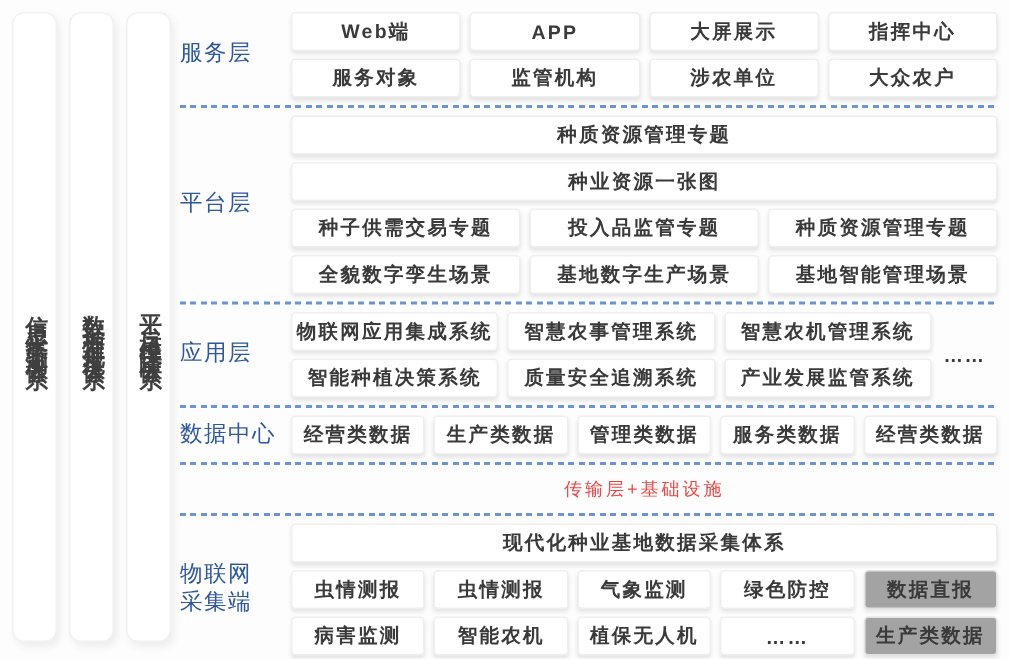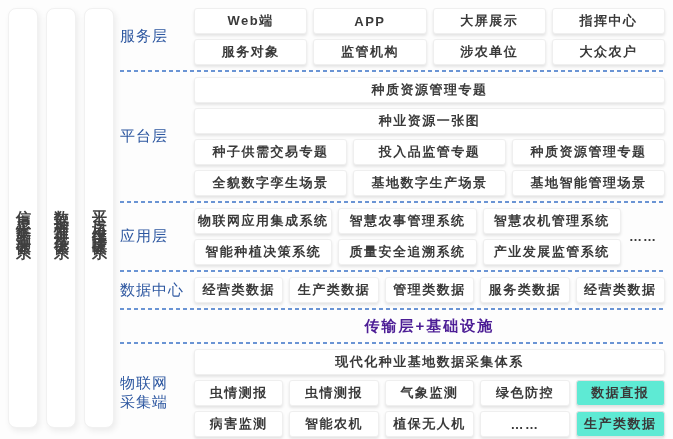--- a/index.html
+++ b/index.html
@@ -71,44 +71,44 @@
     border-radius: 3px;
     box-shadow: 0 2px 3px rgba(0,0,0,0.10);
     display: flex; align-items: center; justify-content: center;
     font-size: 13px;
     font-weight: 700;
     color: #3a3a3a;
     letter-spacing: 1.5px;
     white-space: nowrap;
     overflow: hidden;
   }
-  .box.gray { background: #5eead4; border-color: #e2e2e2; }
+  .box.gray { background: #a3a3a3; border-color: #e2e2e2; }
   .dashed {
     height: 2px;
     margin: 5px 0;
     flex: none;
     background-image: repeating-linear-gradient(90deg, #6a94d4 0 4px, transparent 4px 7px);
   }
   
   .app-wrap { flex: 1; display: flex; align-items: center; }
   .app-rows { flex: 1; display: flex; flex-direction: column; gap: 5px; }
   .app-ellipsis {
     flex: none;
     width: 44px;
     display: flex; align-items: center; justify-content: center;
     font-size: 13px; font-weight: 700; color: #3a3a3a; letter-spacing: 1px;
   }
   
   .transport-text {
     flex: 1;
     height: 22px;
     display: flex; align-items: center; justify-content: center;
-    font-size: 15px;
-    font-weight: 700;
-    color: #4c1d95;
+    font-size: 12px;
+    font-weight: 400;
+    color: #ef4444;
     letter-spacing: 2px;
   }
 </style>
 </head>
 <body>
 
 <div class="page">
 
   <div class="pillars">
     <div class="pillar">

